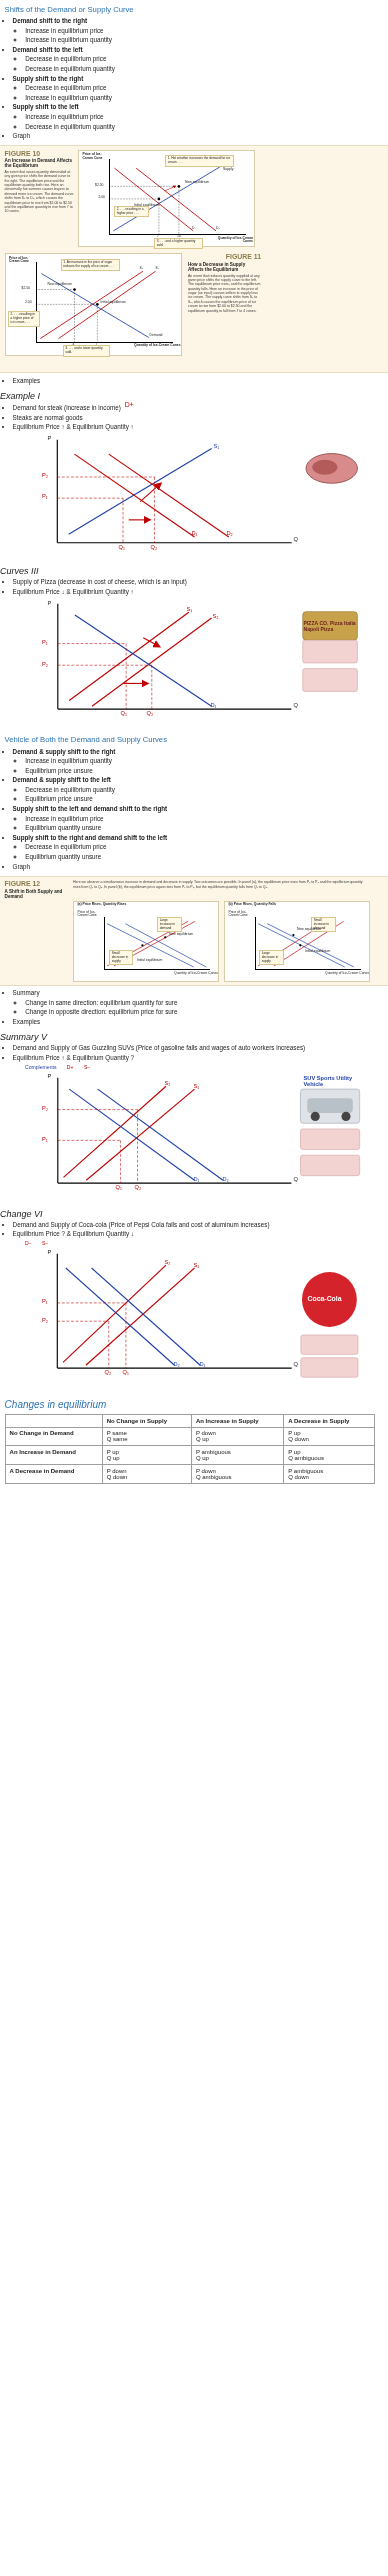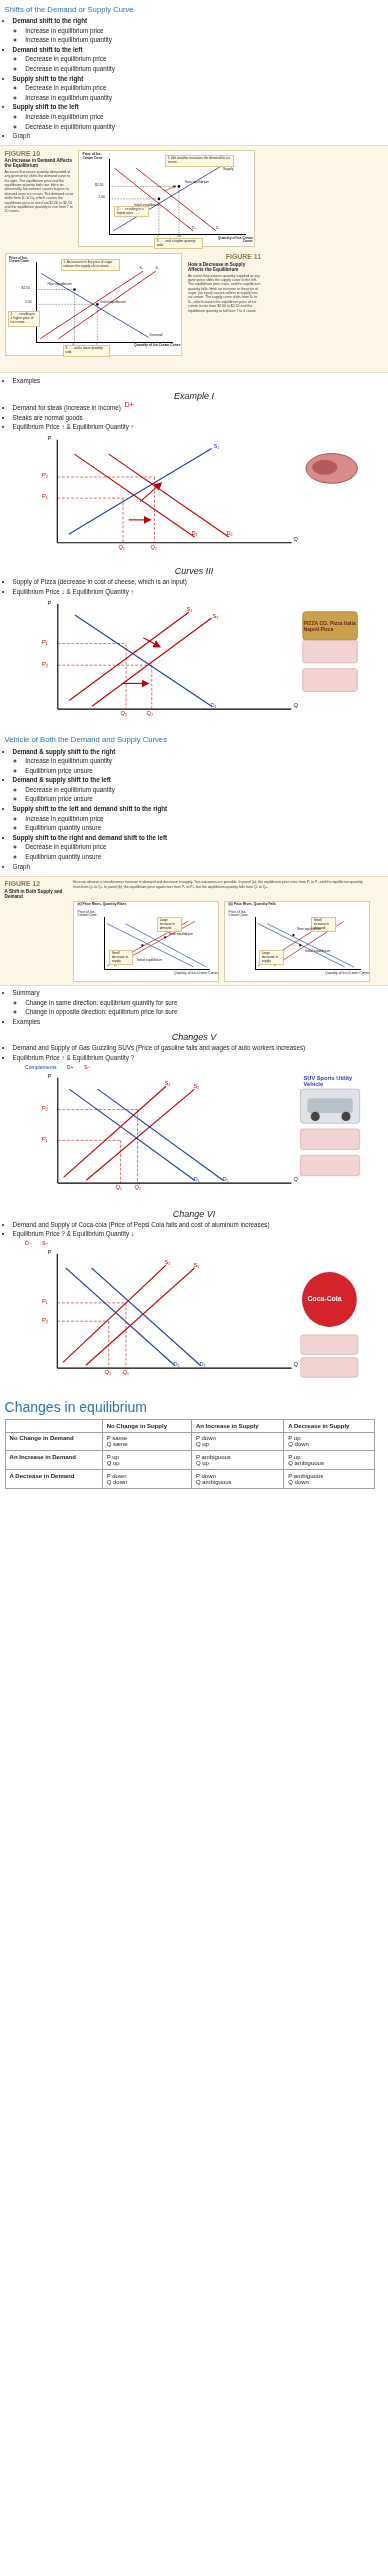--- a/index.html
+++ b/index.html
@@ -37,39 +37,39 @@
   .fig-cap { font-size: 3.5px; line-height: 1.25; color:#3a3a3a; }
   .callout {
     background:#fff9e3; border:0.6px solid #d9c68c; font-size:3.2px;
     padding:1.1px 1.7px; line-height:1.2; position:absolute;
   }
 
   .plot { background:#ffffff; border:0.6px solid #d8cda8; position: relative; }
   .axis-x, .axis-y { position:absolute; background:#000; }
   .axtext { position:absolute; font-size:3.4px; line-height:1.1; }
 
-  .ex-title { text-align:center; font-style: italic; font-size: 9px; margin: 5.7px 0 2.3px 0; }
+  .ex-title { font-style: italic; font-size: 9px; margin: 5.7px 0 2.3px 0; }
 
   .sketch { position: relative; margin: 2.3px auto 5.7px auto; }
   .lbl { position:absolute; font-size:5.7px; }
   .lbl.red { color:#c00000; }
   .lbl.blue { color:#1f3fa8; }
   .red { color:#c00000; }
   .blue { color:#1f3fa8; }
 
   table.eq {
     border-collapse: collapse; width: 370px; margin: 3.4px 4.6px 0 4.6px;
     font-size: 6px;
   }
   table.eq th, table.eq td {
     border: 0.6px solid #9e9e9e; padding: 2.9px 4px; text-align: left; vertical-align: top;
   }
   table.eq th { background:#ffffff; font-weight: bold; }
   table.eq td.rowhead { font-weight: bold; }
-  .tbl-title { color:#2e74b5; font-size:14px; margin: 8px 0 2.3px 4.6px; }
+  .tbl-title { color:#2e74b5; font-size:10px; margin: 8px 0 2.3px 4.6px; font-style: italic; }
 </style>
 </head>
 <body>
 
 <div class="page">
 
   <h2 class="section-title">Shifts of the Demand or Supply Curve</h2>
 
   <ul class="lvl1">
     <li><b>Demand shift to the right</b>
@@ -358,21 +358,21 @@
 
   <ul class="lvl1">
     <li>Summary</li>
     <ul class="lvl2">
       <li>Change in same direction: equilibrium quantity for sure</li>
       <li>Change in opposite direction: equilibrium price for sure</li>
     </ul>
     <li>Examples</li>
   </ul>
 
-  <div class="ex-title">Changes V</div>
+  <div class="ex-title">Summary V</div>
   <ul class="lvl1">
     <li>
       <span>Demand and Supply of Gas Guzzling SUVs (Price of gasoline falls and wages of auto workers increases)</span>
     </li>
     <li>
       <span>Equilibrium Price ↑ &amp; Equilibrium Quantity ?</span>
     </li>
   </ul>
   <div style="margin-left:25px; font-size:5.1px;">
     <span class="blue">Complements</span>

